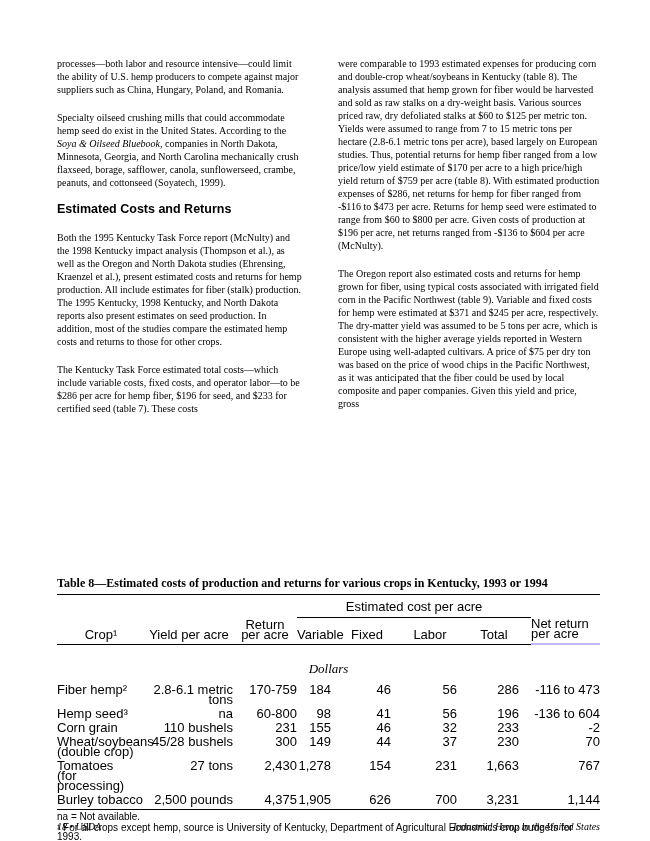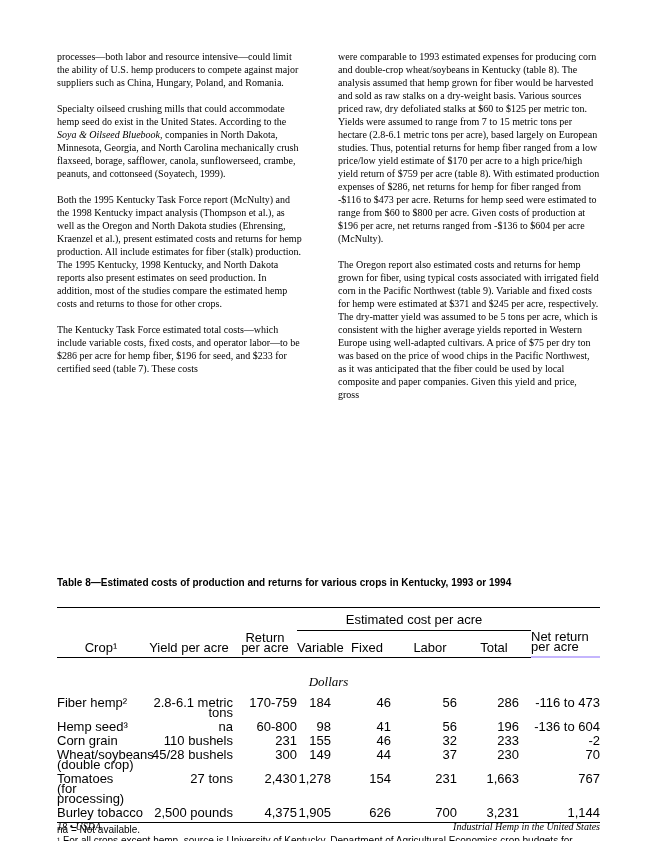--- a/index.html
+++ b/index.html
@@ -16,39 +16,39 @@
     overflow: hidden;
   }
 
   
   .columns { display: flex; gap: 35px; height: 535px; overflow: hidden; }
   .col-left  { width: 246px; }
   .col-right { width: 262px; }
   p.body-text {
     font-size: 10px;
     line-height: 13px;
-    margin: 8px 0 13px 0;
+    margin: 15px 0 13px 0;
     text-align: left;
   }
   p.body-text em { font-style: italic; }
   h2.section-heading {
     font-family: "Liberation Sans", sans-serif;
     font-size: 12.5px;
     font-weight: bold;
     margin: 6px 0 11px 0;
   }
 
   
   .table-section { width: 543px; }
   .table-title {
-    font-family: Liberation Sans, sans-serif;
+    font-family: Liberation Serif, serif;
     font-weight: bold;
-    font-size: 10px;
+    font-size: 12px;
     line-height: 12px;
-    margin: 0 0 18px 0;
+    margin: 0 0 5px 0;
   }
   table.data-table {
     width: 543px;
     table-layout: fixed;
     border-collapse: collapse;
     border-top: 1px solid #000;
     font-family: "Liberation Sans", sans-serif;
     font-size: 13px;
     color: #000;
   }
@@ -112,20 +112,21 @@
 </style>
 </head>
 <body>
 
 <div class="page">
 
   <div class="columns">
     <div class="col-left">
       <p class="body-text">processes—both labor and resource intensive—could limit the ability of U.S. hemp producers to compete against major suppliers such as China, Hungary, Poland, and Romania.</p>
       <p class="body-text"><span>Specialty oilseed crushing mills that could accommodate hemp seed do exist in the United States. According to the </span><em>Soya &amp; Oilseed Bluebook</em><span>, companies in North Dakota, Minnesota, Georgia, and North Carolina mechanically crush flaxseed, borage, safflower, canola, sunflowerseed, crambe, peanuts, and cottonseed (Soyatech, 1999).</span></p>
+      <h2 class="section-heading">Estimated Costs and Returns</h2>
       <p class="body-text">Both the 1995 Kentucky Task Force report (McNulty) and the 1998 Kentucky impact analysis (Thompson et al.), as well as the Oregon and North Dakota studies (Ehrensing, Kraenzel et al.), present estimated costs and returns for hemp production. All include estimates for fiber (stalk) production. The 1995 Kentucky, 1998 Kentucky, and North Dakota reports also present estimates on seed production. In addition, most of the studies compare the estimated hemp costs and returns to those for other crops.</p>
       <p class="body-text">The Kentucky Task Force estimated total costs—which include variable costs, fixed costs, and operator labor—to be $286 per acre for hemp fiber, $196 for seed, and $233 for certified seed (table 7). These costs</p>
     </div>
     <div class="col-right">
       <p class="body-text">were comparable to 1993 estimated expenses for producing corn and double-crop wheat/soybeans in Kentucky (table 8). The analysis assumed that hemp grown for fiber would be harvested and sold as raw stalks on a dry-weight basis. Various sources priced raw, dry defoliated stalks at $60 to $125 per metric ton. Yields were assumed to range from 7 to 15 metric tons per hectare (2.8-6.1 metric tons per acre), based largely on European studies. Thus, potential returns for hemp fiber ranged from a low price/low yield estimate of $170 per acre to a high price/high yield return of $759 per acre (table 8). With estimated production expenses of $286, net returns for hemp for fiber ranged from -$116 to $473 per acre. Returns for hemp seed were estimated to range from $60 to $800 per acre. Given costs of production at $196 per acre, net returns ranged from -$136 to $604 per acre (McNulty).</p>
       <p class="body-text">The Oregon report also estimated costs and returns for hemp grown for fiber, using typical costs associated with irrigated field corn in the Pacific Northwest (table 9). Variable and fixed costs for hemp were estimated at $371 and $245 per acre, respectively. The dry-matter yield was assumed to be 5 tons per acre, which is consistent with the higher average yields reported in Western Europe using well-adapted cultivars. A price of $75 per dry ton was based on the price of wood chips in the Pacific Northwest, as it was anticipated that the fiber could be used by local composite and paper companies. Given this yield and price, gross</p>
     </div>
   </div>
 
   <div class="table-section">

